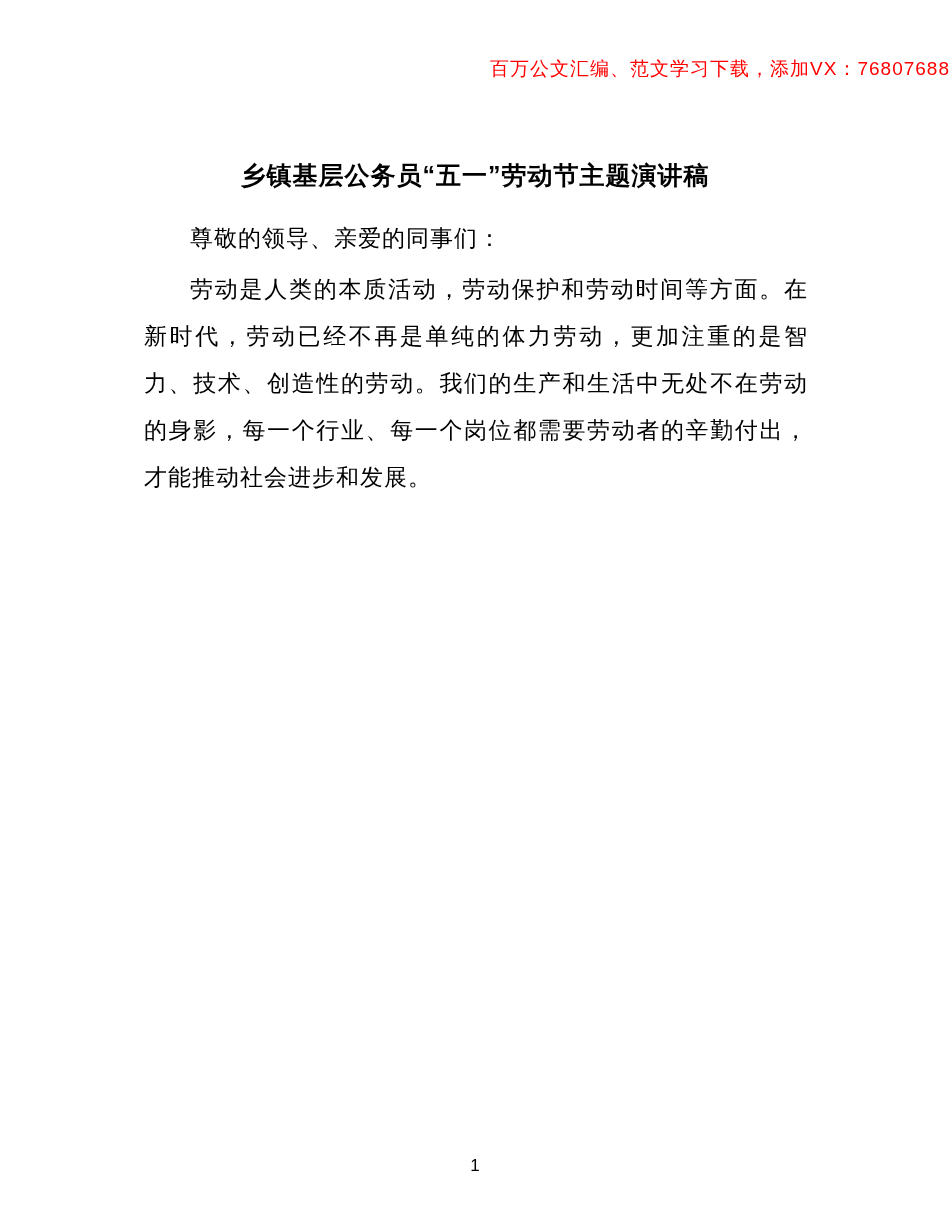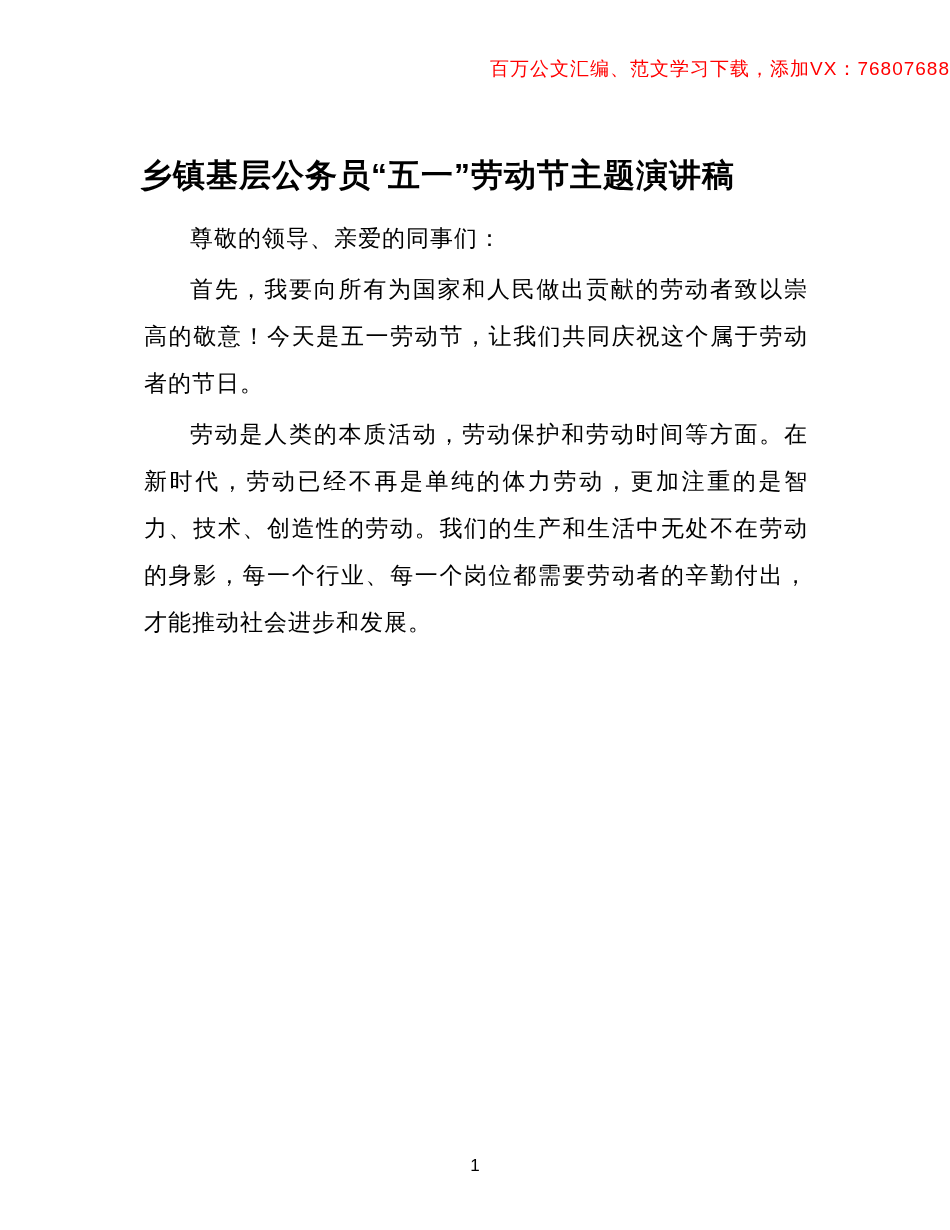--- a/index.html
+++ b/index.html
@@ -27,21 +27,22 @@
     padding-top: 57px;
     text-align: right;
     color: var(--header-red);
     font-size: 19px;
     line-height: 24px;
     letter-spacing: 1px;
     font-weight: 400;
   }
   .doc-title {
     margin: 74px 140px 0 140px;
-    font-size: 32px;
+    text-align: center;
+    font-size: 25px;
     font-weight: 700;
     line-height: 40px;
     letter-spacing: 1px;
     color: var(--text-color);
   }
   .doc-body {
     margin: 20px 138px 0 140px;
   }
   .doc-body p.para {
     font-size: 23px;
@@ -67,19 +68,18 @@
 <body>
 
 <div class="page">
 
   <div class="header-notice">百万公文汇编、范文学习下载，添加VX：76807688</div>
 
   <h1 class="doc-title">乡镇基层公务员“五一”劳动节主题演讲稿</h1>
 
   <div class="doc-body">
       <p class="para">尊敬的领导、亲爱的同事们：</p>
-      <p class="para">首先，我要向所有为国家和人民做出贡献的劳动者致以崇高的敬意！今天是五一劳动节，让我们共同庆祝这个属于劳动者的节日。</p>
       <p class="para">劳动是人类的本质活动，劳动保护和劳动时间等方面。在新时代，劳动已经不再是单纯的体力劳动，更加注重的是智力、技术、创造性的劳动。我们的生产和生活中无处不在劳动的身影，每一个行业、每一个岗位都需要劳动者的辛勤付出，才能推动社会进步和发展。</p>
     </div>
 
   <div class="page-number">1</div>
 
 </div>
 
 </body></html>

